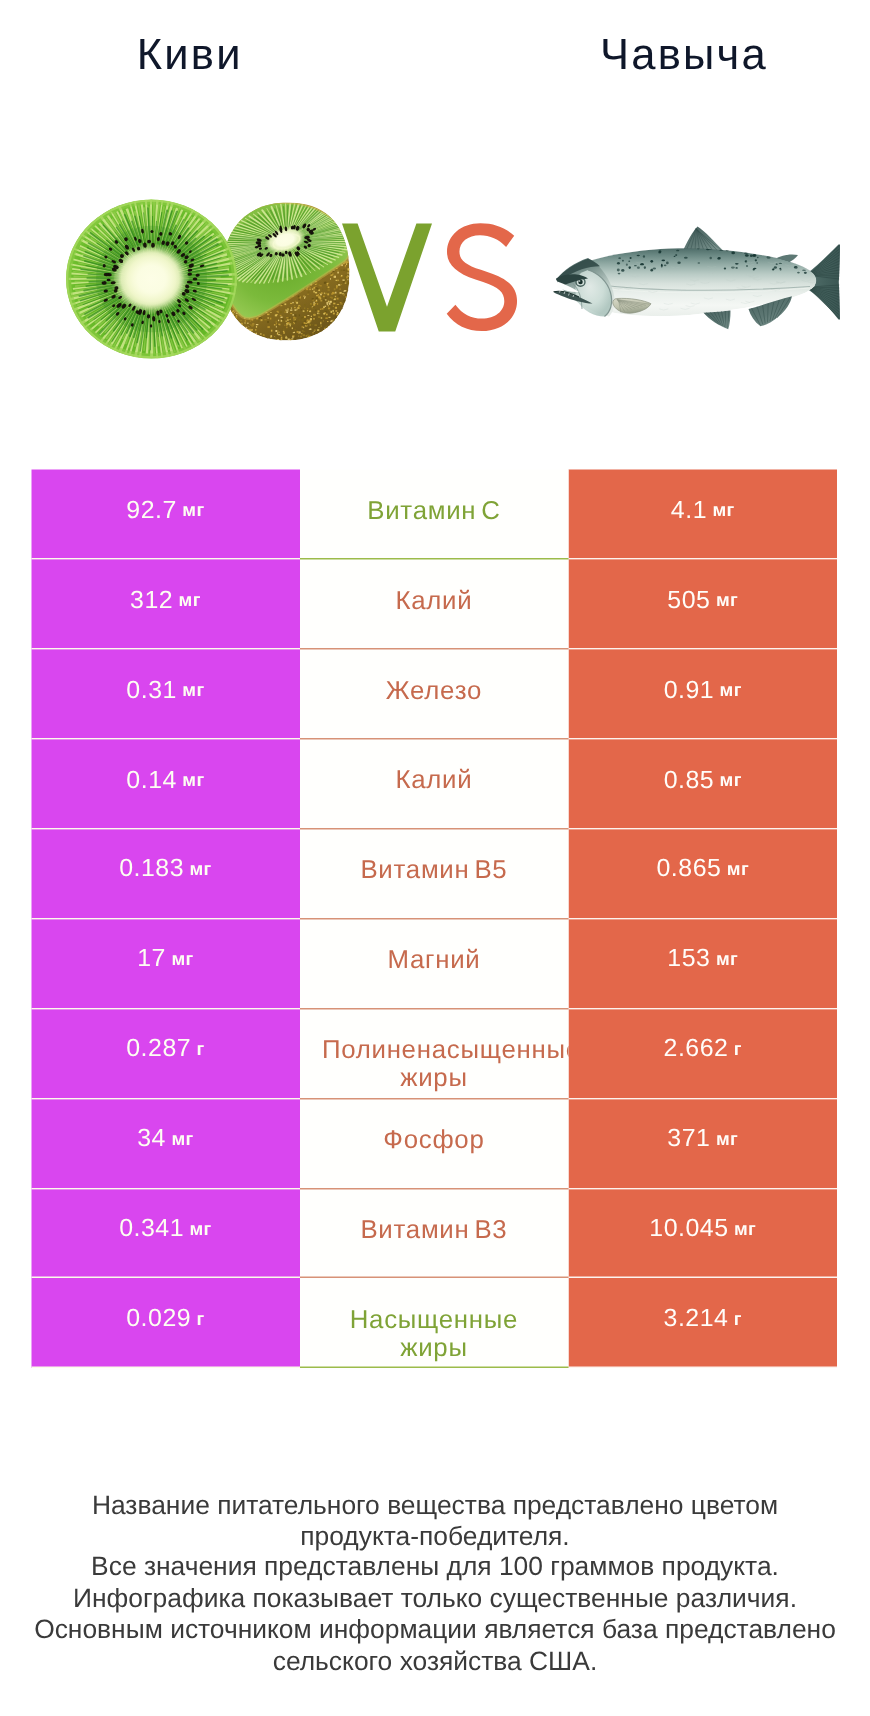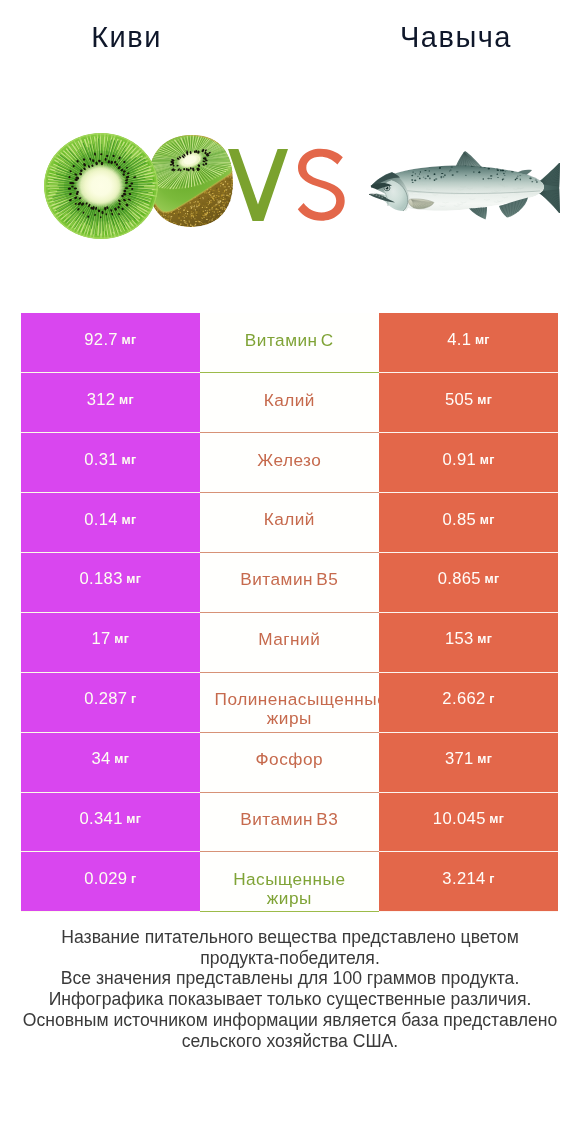--- a/index.html
+++ b/index.html
@@ -37,21 +37,21 @@
            border-bottom:1.4px solid #fdf4ef;align-items:center;}
   .num{font-size:16.6px;font-weight:400;letter-spacing:0.35px;position:relative;top:-3px;}
   .unit{font-size:12.4px;font-weight:700;margin-left:3.6px;letter-spacing:0.25px;position:relative;top:-3px;}
   .win-green .c-mid{color:#7fa336;}
   .win-orange .c-mid{color:#c66a4d;}
   .sep{position:absolute;left:178.6px;right:179px;bottom:0;height:1px;z-index:3;}
   .win-green .sep{background:#9cbb4a;}
   .win-orange .sep{background:#d79277;}
 
   
-  .footer{position:absolute;left:0;top:927px;width:580px;text-align:center;
+  .footer{position:absolute;left:0;top:993px;width:580px;text-align:center;
           color:#3a3a3a;font-size:17.6px;line-height:20.7px;letter-spacing:0px;}
 </style>
 </head>
 <body>
 
 <div class="page">
 
   <div class="title" id="t-left">Киви</div>
   <div class="title" id="t-right">Чавыча</div>
 

